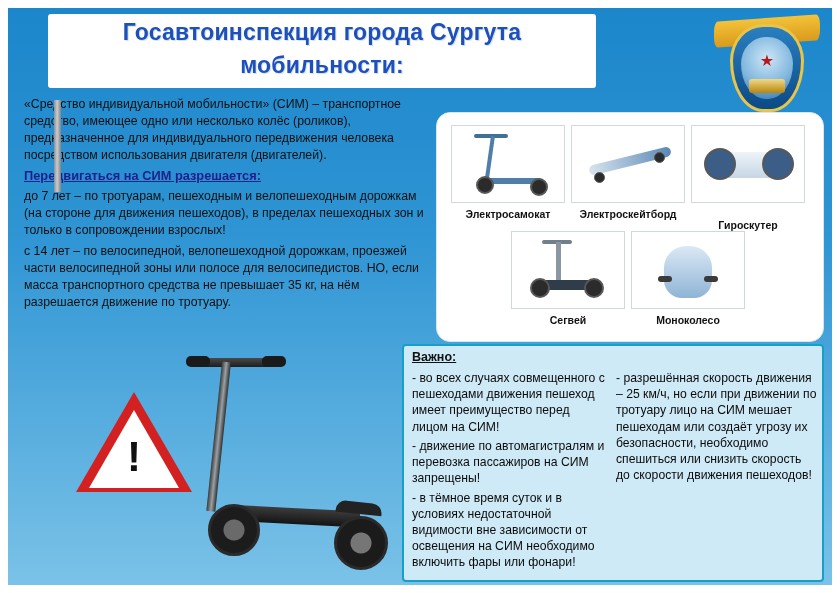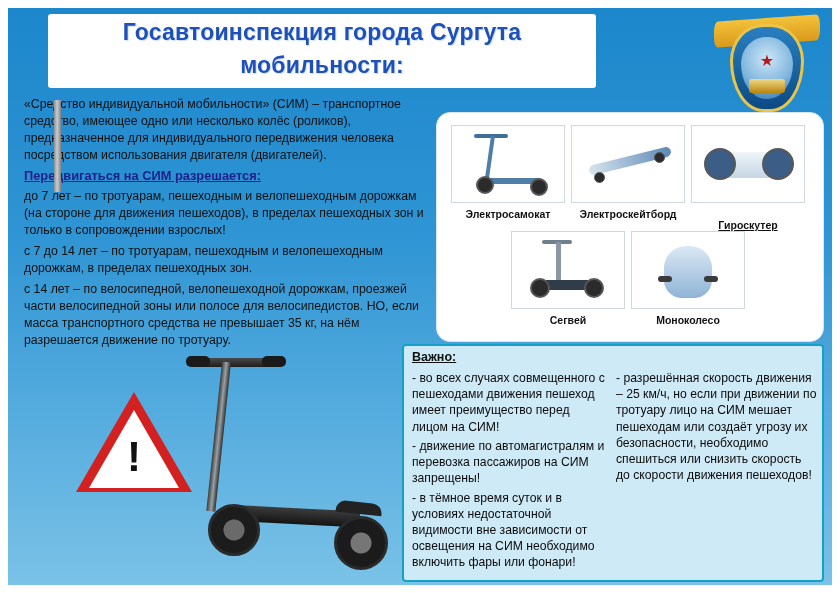--- a/index.html
+++ b/index.html
@@ -379,21 +379,20 @@
       <div class="emblem-star">★</div>
       <div class="emblem-base"></div>
     </div>
   </div>
 
   <div class="intro">«Средство индивидуальной мобильности» (СИМ) – транспортное средство, имеющее одно или несколько колёс (роликов), предназначенное для индивидуального передвижения человека посредством использования двигателя (двигателей).</div>
 
   <div class="allowed-head">Передвигаться на СИМ разрешается:</div>
   <div class="allowed-body">
     <p>до 7 лет – по тротуарам, пешеходным и велопешеходным дорожкам (на стороне для движения пешеходов), в пределах пешеходных зон и только в сопровождении взрослых!</p>
-    <p>с 7 до 14 лет – по тротуарам, пешеходным и велопешеходным дорожкам, в пределах пешеходных зон.</p>
     <p>с 14 лет – по велосипедной, велопешеходной дорожкам, проезжей части велосипедной зоны или полосе для велосипедистов. НО, если масса транспортного средства не превышает 35 кг, на нём разрешается движение по тротуару.</p>
   </div>
 
   <div class="vehicles-panel">
 
     <div class="veh" style="left:14px; top:12px; width:114px; height:78px;">
       <div class="bar" style="left:22px; top:8px; width:34px; height:4px; background:#3f6f96; border-radius:2px;"></div>
       <div class="bar" style="left:36px; top:10px; width:4px; height:42px; background:#4f7fa8; transform:rotate(8deg);"></div>
       <div class="mini-scooter-deck" style="left:34px; top:52px; width:56px; height:6px; border-radius:3px;"></div>
       <div class="wheel" style="left:24px; top:50px; width:18px; height:18px;"></div>
@@ -406,21 +405,21 @@
       <div class="wheel" style="left:22px; top:46px; width:11px; height:11px; border-width:1px;"></div>
       <div class="wheel" style="left:82px; top:26px; width:11px; height:11px; border-width:1px;"></div>
     </div>
     <div class="veh-label" style="left:131px; top:95px;">Электроскейтборд</div>
 
     <div class="veh" style="left:254px; top:12px; width:114px; height:78px;">
       <div style="position:absolute; left:18px; top:26px; width:78px; height:26px; background:linear-gradient(180deg,#eef4f9,#c5d6e4); border-radius:8px;"></div>
       <div class="wheel" style="left:12px; top:22px; width:32px; height:32px; background:#3c5e86; border-color:#2a4straight;"></div>
       <div class="wheel" style="left:70px; top:22px; width:32px; height:32px; background:#3c5e86;"></div>
     </div>
-    <div class="veh-label" style="left:251px; top:106px;text-decoration:underline;">Гироскутер</div>
+    <div class="veh-label" style="left:251px; top:106px;">Гироскутер</div>
 
     <div class="veh" style="left:74px; top:118px; width:114px; height:78px;">
       <div class="bar" style="left:30px; top:8px; width:30px; height:4px; background:#6f7f8c; border-radius:2px;"></div>
       <div class="bar" style="left:44px; top:10px; width:5px; height:40px; background:#8a97a2;"></div>
       <div style="position:absolute; left:26px; top:48px; width:58px; height:10px; background:#2f3c4a; border-radius:4px;"></div>
       <div class="wheel" style="left:18px; top:46px; width:20px; height:20px;"></div>
       <div class="wheel" style="left:72px; top:46px; width:20px; height:20px;"></div>
     </div>
     <div class="veh-label" style="left:71px; top:201px;">Сегвей</div>
 

